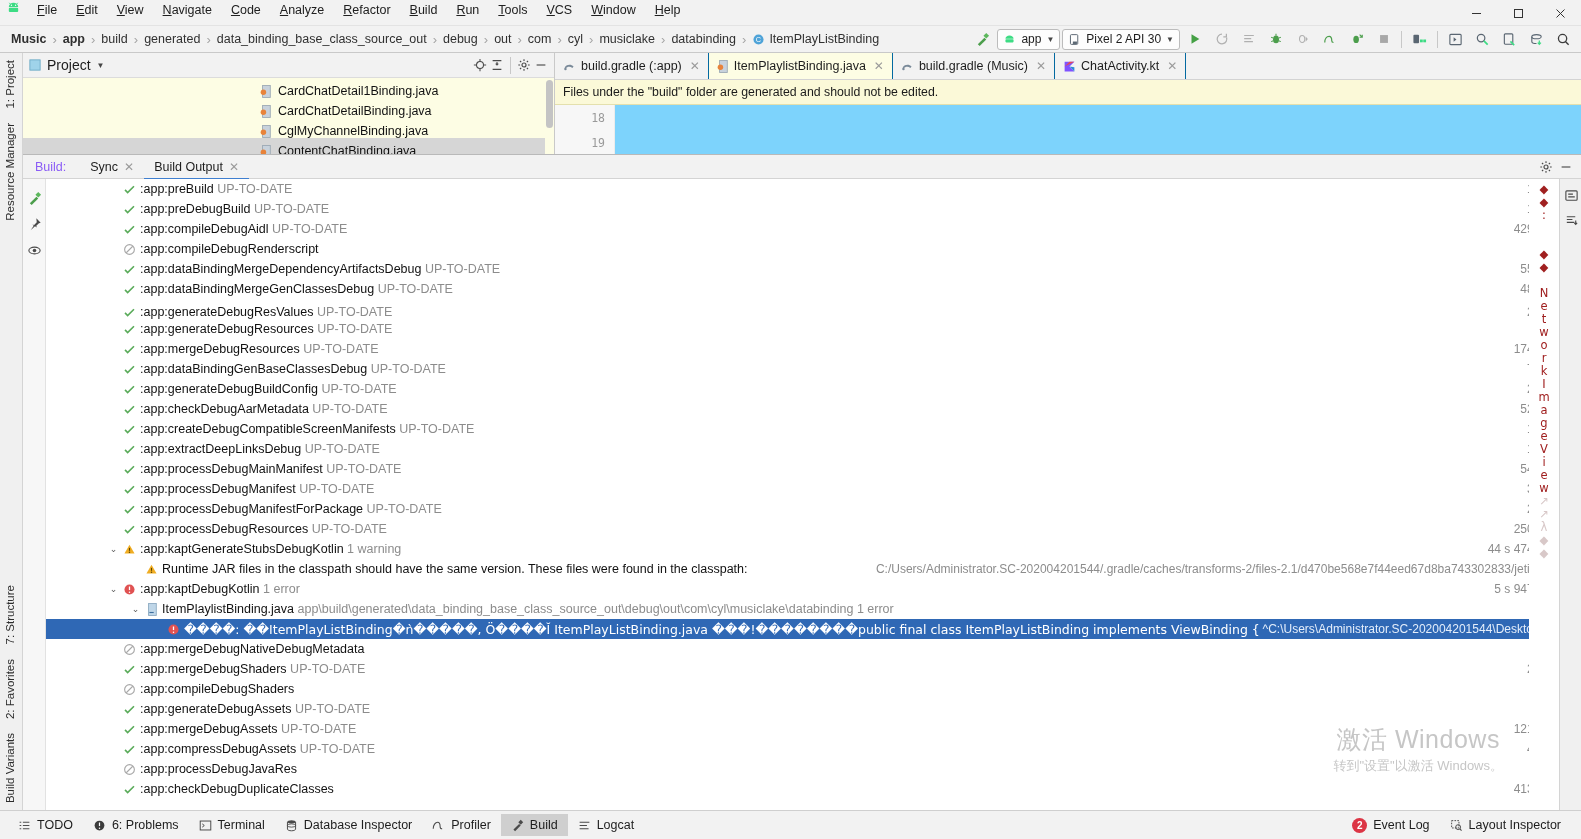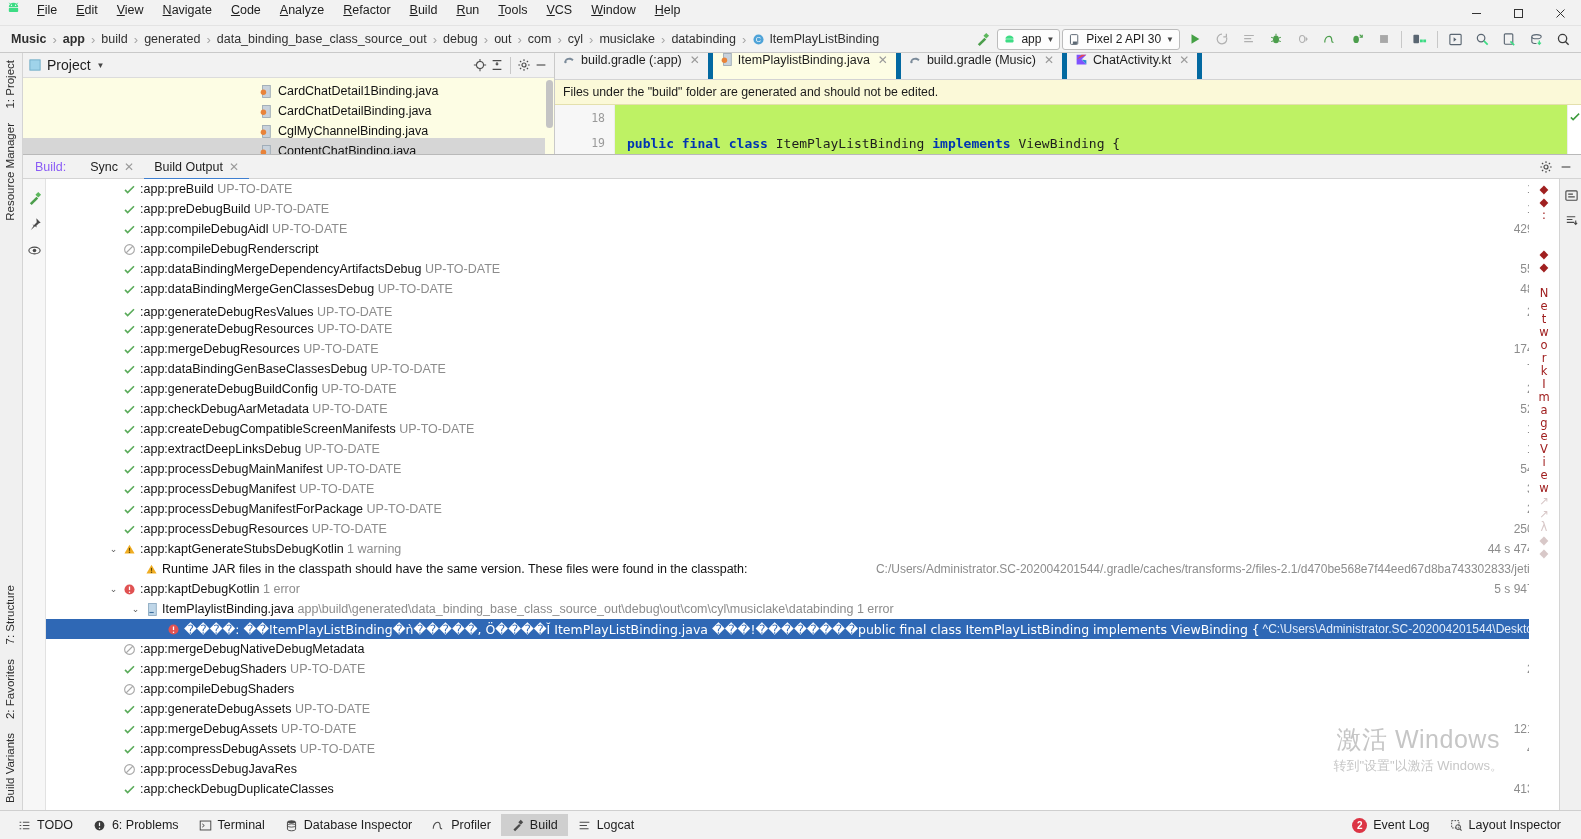--- a/index.html
+++ b/index.html
@@ -84,30 +84,30 @@
   .pfile.sel{ background:#d6d6d6; }
   .proj-scroll{
     position:absolute; right:0; top:25px; width:9px; height:76px; background:#fdfde4;
   }
   .proj-scroll i{ position:absolute; left:1px; top:2px; width:7px; height:48px; background:#c4c4c4; border-radius:4px; display:block;}
 
   
   .editor{ flex:1; position:relative; background:#fff; }
   .tabs{ height:27px; background:#f2f2f2; display:flex; align-items:stretch; border-bottom:1px solid #d3d3d3; }
   .tab{
-    display:flex; align-items:flex-start; gap:5px; padding:0 8px; font-size:12.5px;
-    color:#1d1d1d; border-right:5px solid #0369a1; white-space:nowrap; position:relative;
+    display:flex; align-items:center; gap:5px; padding:0 8px; font-size:12.5px;
+    color:#1d1d1d; border-right:1px solid #0369a1; white-space:nowrap; position:relative;
   }
   .tab.active{ background:#fdfde4; }
   .tab .x{ color:#9a9a9a; font-size:12px; margin-left:3px; }
   .notif{
     height:25px; background:#fbf9d8; border-bottom:1px solid #e4e0ad;
     display:flex; align-items:center; padding-left:8px; font-size:12.3px; color:#1b1b1b;
   }
-  .code{ position:absolute; left:0; right:0; top:52px; bottom:0; display:flex; background:#bef264; }
+  .code{ position:absolute; left:0; right:0; top:52px; bottom:0; display:flex; background:#7dd3fc;flex-direction:column; }
   .gutter{
     width:60px; background:#f7f7f7; border-right:1px solid #ececec;
     font-family:"DejaVu Sans Mono", monospace; font-size:11.5px; color:#9a9a9a;
     text-align:right; padding-right:9px; padding-top:1px;
   }
   .gutter div{ height:25px; line-height:25px; }
   .codetext{
     flex:1; font-family:"DejaVu Sans Mono", monospace; font-size:13px;
     padding-left:12px; padding-top:1px; white-space:pre; overflow:hidden;
   }

